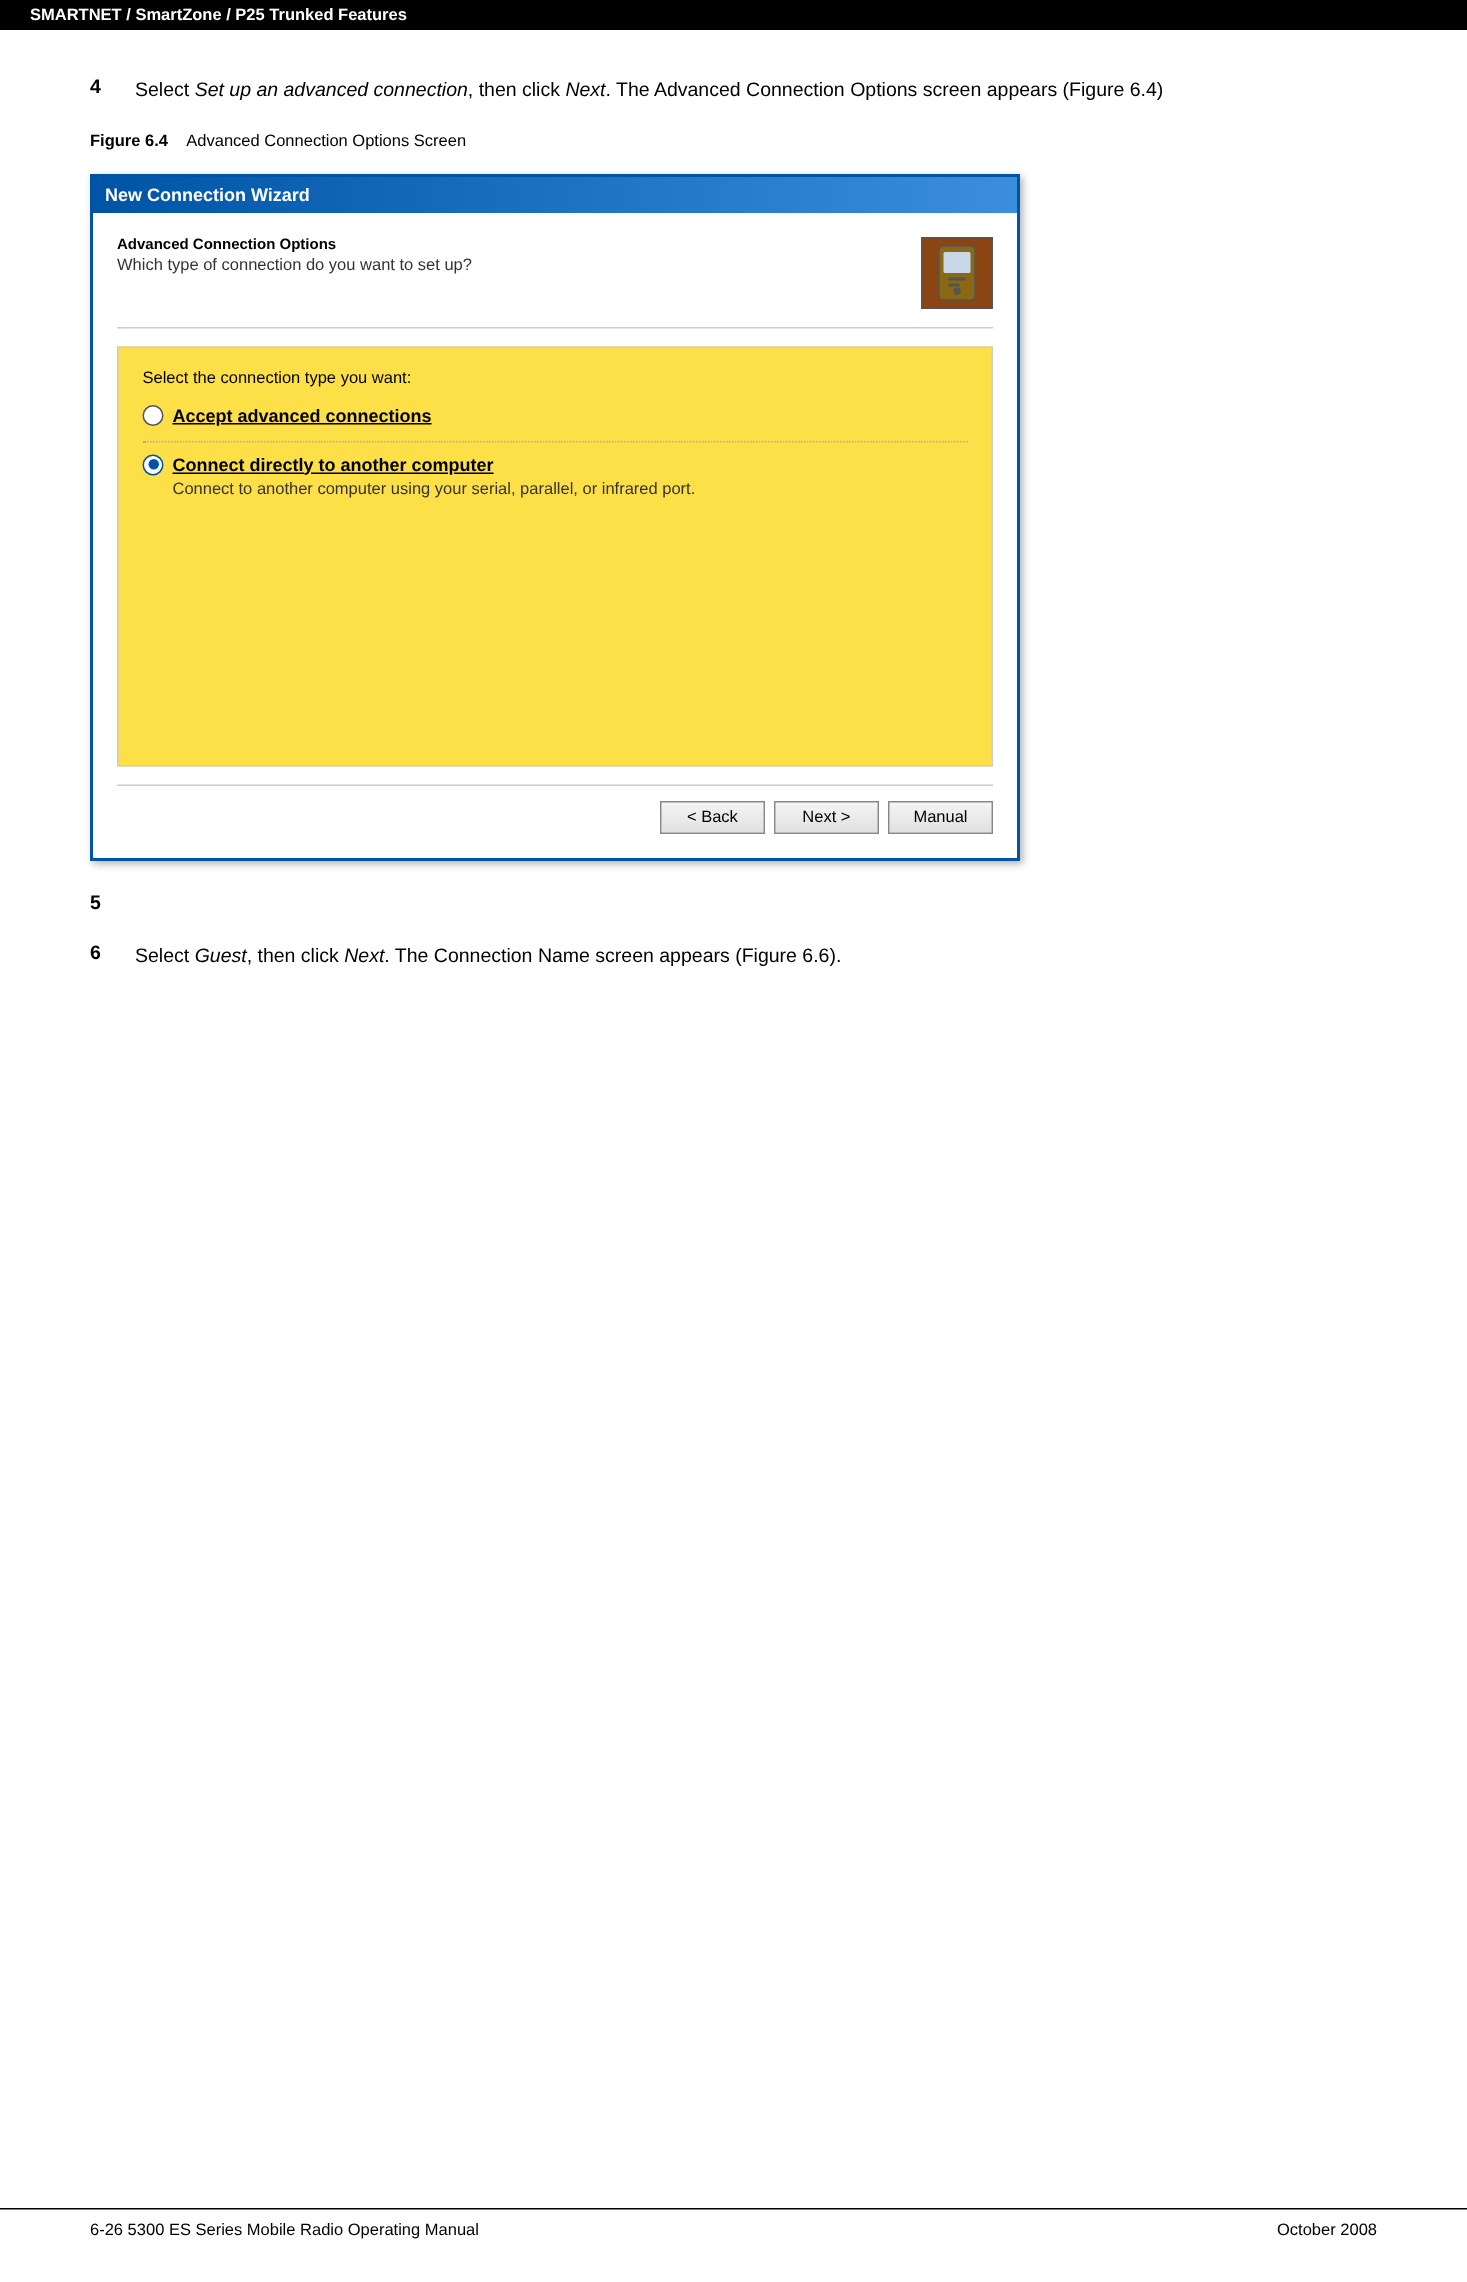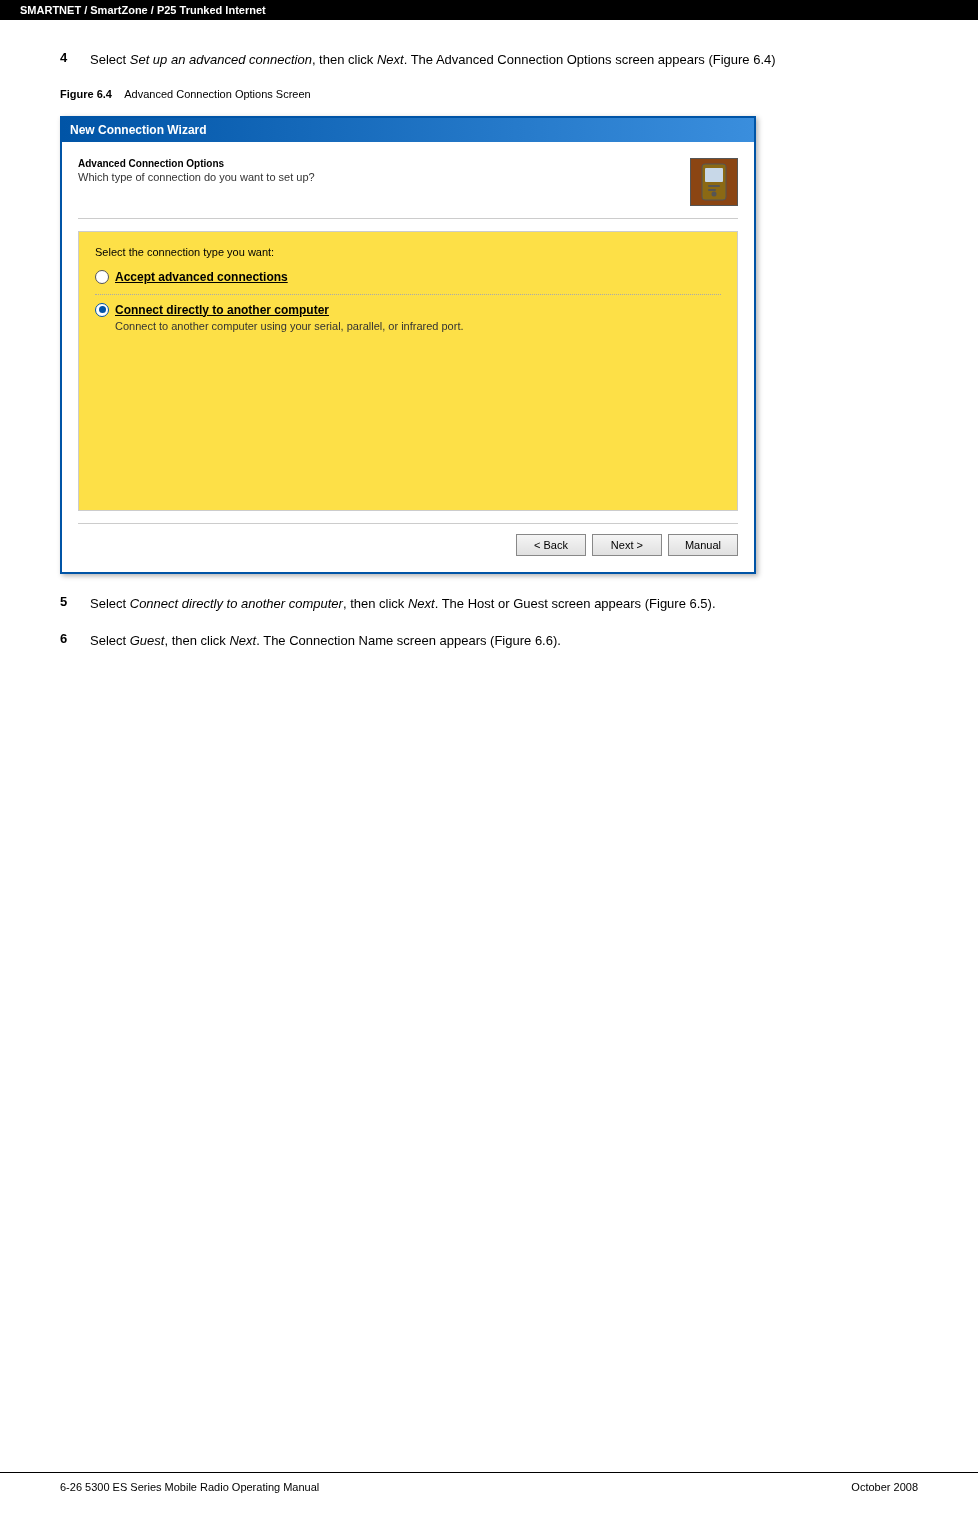--- a/index.html
+++ b/index.html
@@ -66,21 +66,21 @@
     }
 
     .figure-container {
       margin-left: 0px;
       margin-bottom: 20px;
     }
 
     
     .dialog-window {
       border: 2px solid #0054a6;
-      width: 696px;
+      width: 620px;
       background: #fff;
       box-shadow: 2px 2px 5px rgba(0,0,0,0.3);
     }
 
     .dialog-titlebar {
       background: linear-gradient(to right, #0054a6, #3a8edd);
       color: #fff;
       font-size: 12px;
       font-weight: bold;
       padding: 5px 8px;
@@ -233,21 +233,21 @@
       display: flex;
       align-items: baseline;
       gap: 8px;
       margin-bottom: 8px;
     }
   </style>
 </head>
 <body>
 
 <div class="page-header">
-  <span>SMARTNET / SmartZone / P25 Trunked Internet</span>
+  <span>SMARTNET / SmartZone / P25 Trunked Features</span>
 </div>
 
 <div class="page-content">
 
   <div class="step-block">
     <div class="step-line">
       <span class="step-number">4</span>
       <span class="step-text">
         Select <em>Set up an advanced connection</em>, then click <em>Next</em>. The Advanced Connection Options screen appears (Figure 6.4)
       </span>
@@ -312,23 +312,20 @@
           <button class="dialog-btn">Next &gt;</button>
           <button class="dialog-btn">Manual</button>
         </div>
       </div>
     </div>
   </div>
 
   <div class="step-block">
     <div class="step-line">
       <span class="step-number">5</span>
-      <span class="step-text">
-        Select <em>Connect directly to another computer</em>, then click <em>Next</em>. The Host or Guest screen appears (Figure 6.5).
-      </span>
     </div>
   </div>
 
   <div class="step-block">
     <div class="step-line">
       <span class="step-number">6</span>
       <span class="step-text">
         Select <em>Guest</em>, then click <em>Next</em>. The Connection Name screen appears (Figure 6.6).
       </span>
     </div>

